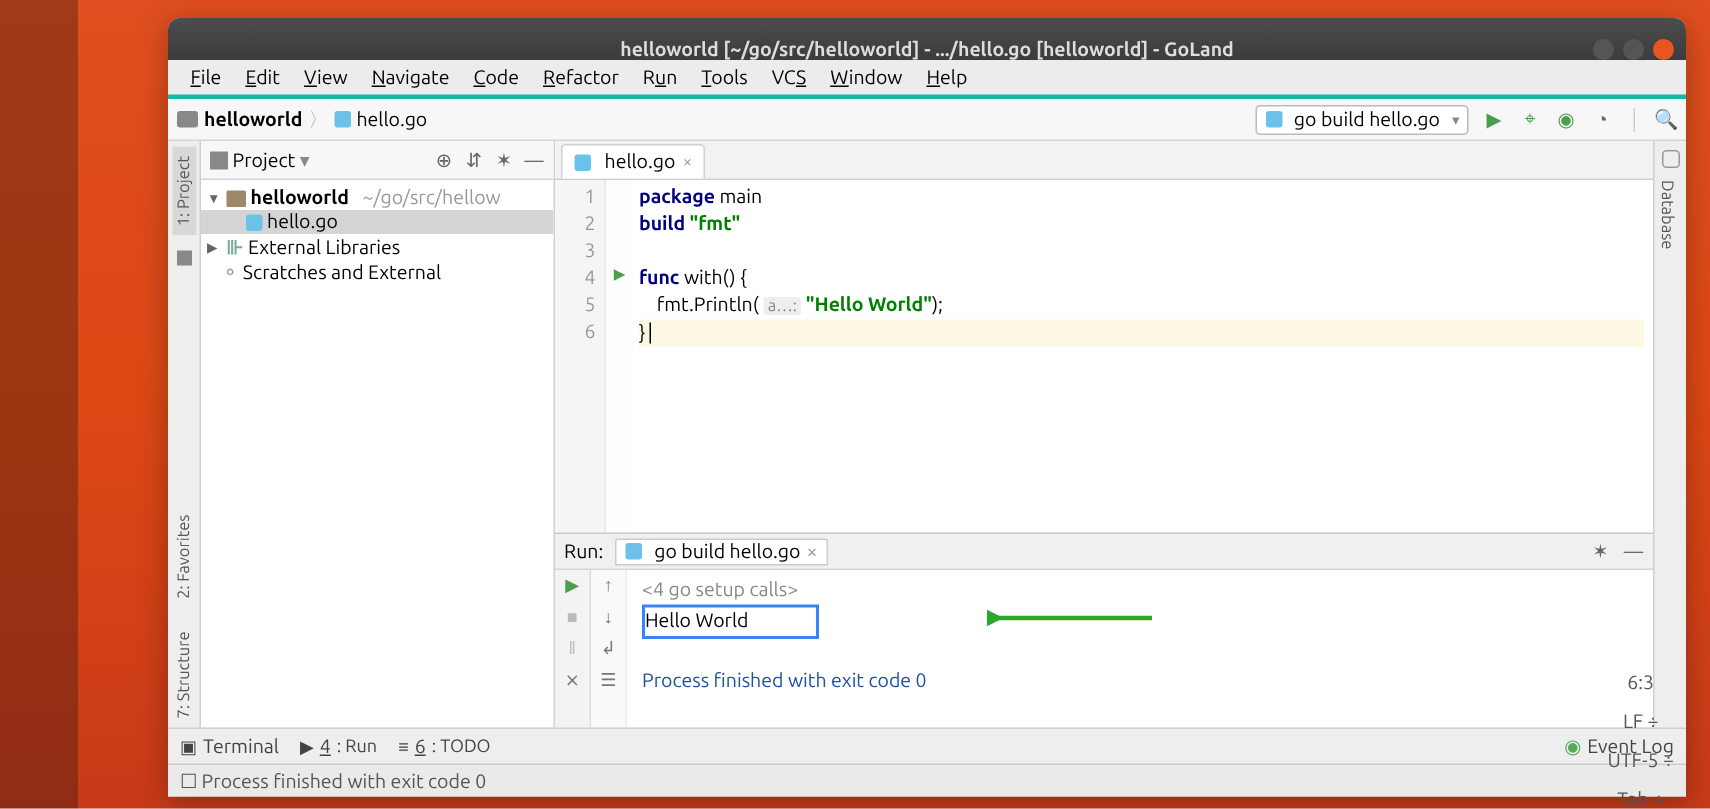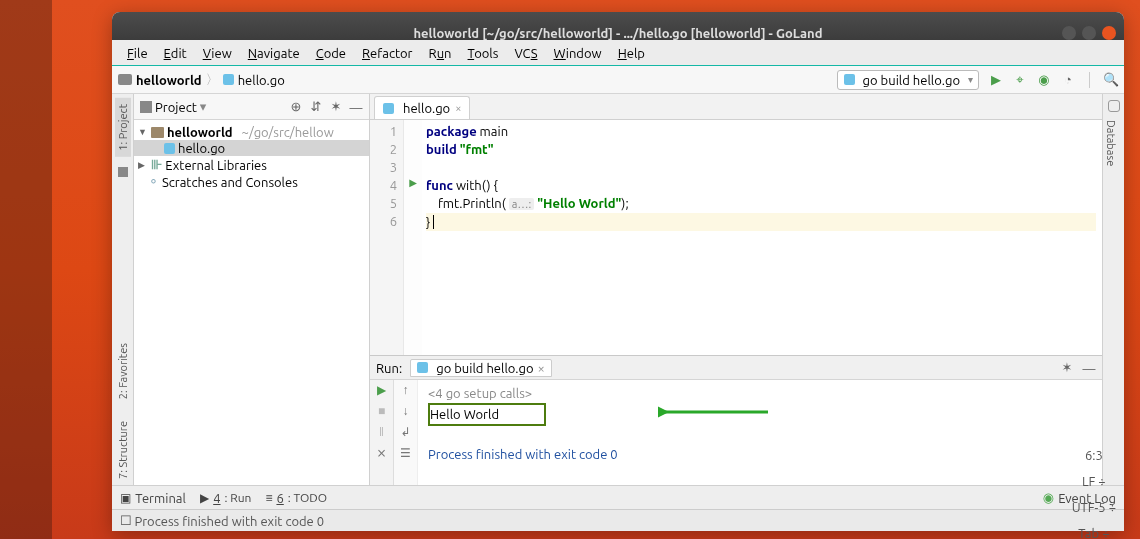--- a/index.html
+++ b/index.html
@@ -3,21 +3,21 @@
 <meta charset="utf-8">
 <style>
 * { margin:0; padding:0; box-sizing:border-box; font-family:"Ubuntu",Arial,sans-serif; font-size:13px; }
 body { background:linear-gradient(180deg,#e04f1f 0%,#dd4814 50%,#c83a19 100%); width:1140px; height:539px; overflow:hidden; position:relative; }
 .window { position:absolute; left:112px; top:12px; width:1012px; height:519px; background:#f2f2f2; border-radius:8px 8px 0 0; box-shadow:0 4px 20px rgba(0,0,0,.3); display:flex; flex-direction:column; }
 .taskbar { position:absolute; left:0; top:0; width:52px; height:539px; background:rgba(40,20,15,.35); }
 .titlebar { height:28px; background:linear-gradient(180deg,#4c4c4c,#3c3c3c); border-radius:8px 8px 0 0; display:flex; align-items:flex-end; justify-content:center; position:relative; color:#ddd; font-weight:bold; font-size:12px; }
 .win-controls { position:absolute; right:8px; display:flex; gap:6px; }
 .win-btn { width:14px; height:14px; border-radius:50%; background:#555; }
 .win-btn.close{background:#e95420;}
-.menubar { height:26px; background:#ececec; border-bottom:1px solid #14b8a6; display:flex; align-items:center; padding:0 8px; gap:2px; }
+.menubar { height:26px; background:#ececec; border-bottom:3px solid #14b8a6; display:flex; align-items:center; padding:0 8px; gap:2px; }
 .menu-item { padding:2px 7px; cursor:pointer; }
 .menu-item u{text-decoration:underline;}
 .navbar { height:28px; background:#f7f7f7; border-bottom:1px solid #d5d5d5; display:flex; align-items:center; padding:0 6px; }
 .crumb-ico{width:14px;height:11px;background:#888;border-radius:2px;margin-right:4px;display:inline-block;}
 .crumb-go{width:11px;height:11px;background:#6cc1e8;border-radius:2px;margin-right:4px;display:inline-block;}
 .navbar .sep{color:#aaa;margin:0 4px;}
 .navbar-right{margin-left:auto;display:flex;align-items:center;gap:10px;}
 .run-select{border:1px solid #bbb;background:#fff;border-radius:3px;padding:2px 18px 2px 6px;display:flex;align-items:center;gap:4px;position:relative;cursor:pointer;}
 .run-select:after{content:"▾";position:absolute;right:5px;color:#888;font-size:10px;}
 .tb-ico{width:14px;height:14px;display:inline-flex;align-items:center;justify-content:center;color:#666;cursor:pointer;}
@@ -59,21 +59,21 @@
 .run-head{height:24px;background:#f0f0f0;border-bottom:1px solid #d5d5d5;display:flex;align-items:center;padding:0 6px;gap:8px;}
 .run-head .tab{background:#fff;border:1px solid #ccc;padding:1px 6px;border-radius:2px 2px 0 0;display:flex;align-items:center;gap:4px;}
 .run-body{flex:1;display:flex;}
 .run-tools{width:24px;background:#f3f3f3;border-right:1px solid #ddd;display:flex;flex-direction:column;align-items:center;padding-top:3px;gap:7px;}
 .rt-ico{color:#777;font-size:12px;cursor:pointer;}
 .rt-ico.play{color:#4b9e4b;}
 .rt-ico.stop{color:#bbb;}
 .run-tools2{width:24px;background:#f9f9f9;border-right:1px solid #eee;display:flex;flex-direction:column;align-items:center;padding-top:3px;gap:7px;}
 .run-out{flex:1;padding:4px 10px;font-family:"DejaVu Sans Mono",monospace;font-size:13px;line-height:19px;position:relative;}
 .fold-line{color:#888;}
-.hello-box{border:2px solid #4d7c0f;padding:0 45px 0 0;display:inline-block;}
+.hello-box{border:2px solid #3b82f6;padding:0 45px 0 0;display:inline-block;}
 .proc{color:#2050a0;}
 .arrow{position:absolute;left:240px;top:18px;}
 .bottom-tabs{height:24px;background:#eee;border-top:1px solid #d0d0d0;display:flex;align-items:center;padding:0 8px;gap:14px;}
 .btab{display:flex;align-items:center;gap:4px;font-size:12px;cursor:pointer;color:#444;}
 .btab u{text-decoration:underline;}
 .status{height:22px;background:#eaeaea;border-top:1px solid #ccc;display:flex;align-items:center;padding:0 8px;font-size:12px;color:#555;}
 .status .right{margin-left:auto;display:flex;gap:12px;align-items:center;flex-direction:column;}
 </style>
 </head>
 <body>
@@ -151,21 +151,21 @@
             <span class="go-ico"></span>
             <span>hello.go</span>
           </div>
         <div class="tree-row">
             <span class="tri">▶</span>
             <span class="lib-ico" style="color:#7a9;font-weight:bold">⊪</span>
             <span>External Libraries</span>
           </div>
         <div class="tree-row" style="padding-left:14px">
             <span style="color:#8ab">⚬</span>
-            <span>Scratches and Consoles</span>
+            <span>Scratches and External</span>
           </div>
       </div>
     </div>
 
     <div class="editor-col">
       <div class="ed-tabs">
         <div class="ed-tab">
           <span class="crumb-go"></span>
           <span>hello.go</span>
           <span class="x">×</span>

